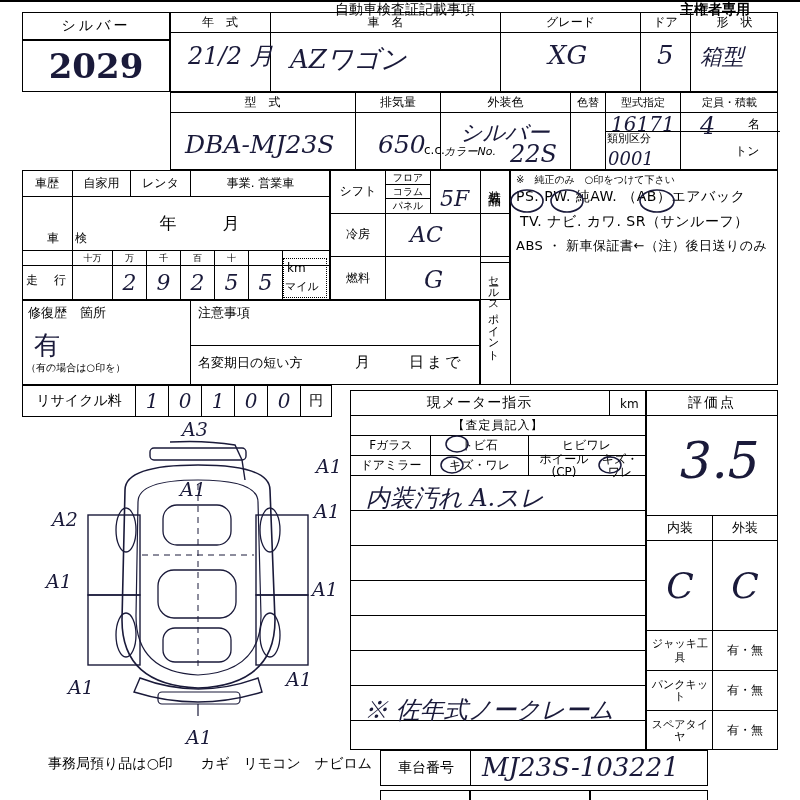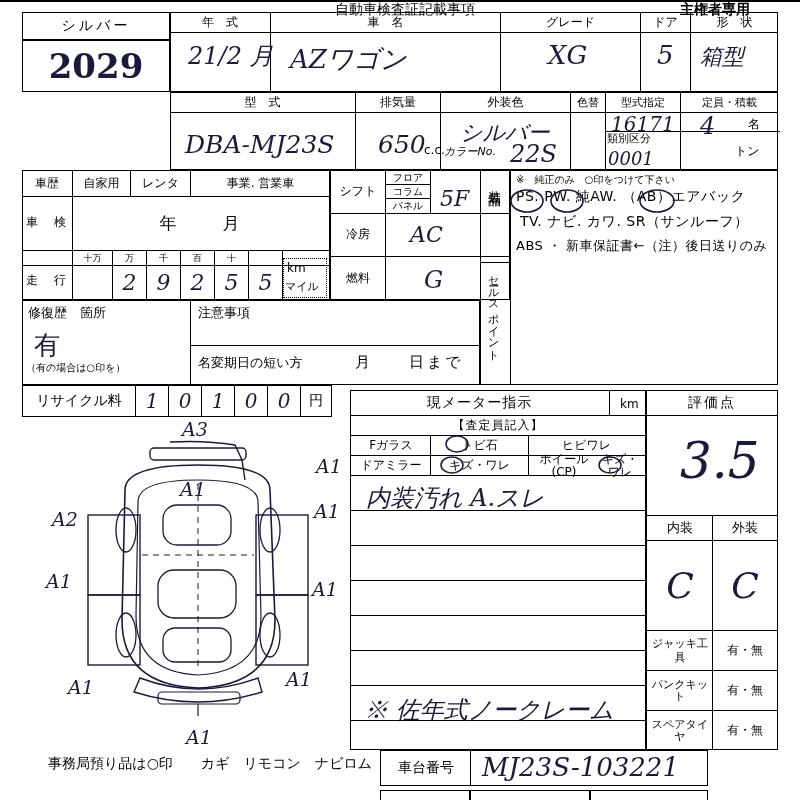--- a/index.html
+++ b/index.html
@@ -95,21 +95,21 @@
   <div class="topline" style="left:180px;top:250px;width:1px;height:50px;"></div>
   <div class="topline" style="left:214px;top:250px;width:1px;height:50px;"></div>
   <div class="topline" style="left:248px;top:250px;width:1px;height:50px;"></div>
   <div class="topline" style="left:282px;top:250px;width:1px;height:50px;"></div>
 
   <div class="lbl ctr" style="left:22px;top:176px;width:50px;height:16px;">車歴</div>
   <div class="lbl ctr" style="left:73px;top:176px;width:57px;height:16px;">自家用</div>
   <div class="lbl ctr" style="left:131px;top:176px;width:59px;height:16px;">レンタ</div>
   <div class="lbl ctr" style="left:191px;top:176px;width:139px;height:16px;">事業. 営業車</div>
 
-  <div class="lbl ctr" style="left:22px;top:214px;width:50px;height:18px;letter-spacing:2px;">車　検</div>
+  <div class="lbl ctr" style="left:22px;top:230px;width:50px;height:18px;letter-spacing:2px;padding-left:21px;">車　検</div>
   <div class="lbl ctr" style="left:73px;top:210px;width:257px;height:26px;font-size:17px;letter-spacing:4px;">年　　月</div>
 
   <div class="lbl ctr" style="left:22px;top:272px;width:50px;height:18px;letter-spacing:2px;">走　行</div>
 
   <div class="lbl ctr" style="left:73px;top:252px;width:39px;height:13px;font-size:9px;">十万</div>
   <div class="lbl ctr" style="left:113px;top:252px;width:33px;height:13px;font-size:9px;">万</div>
   <div class="lbl ctr" style="left:147px;top:252px;width:33px;height:13px;font-size:9px;">千</div>
   <div class="lbl ctr" style="left:181px;top:252px;width:33px;height:13px;font-size:9px;">百</div>
   <div class="lbl ctr" style="left:215px;top:252px;width:33px;height:13px;font-size:9px;">十</div>
 

